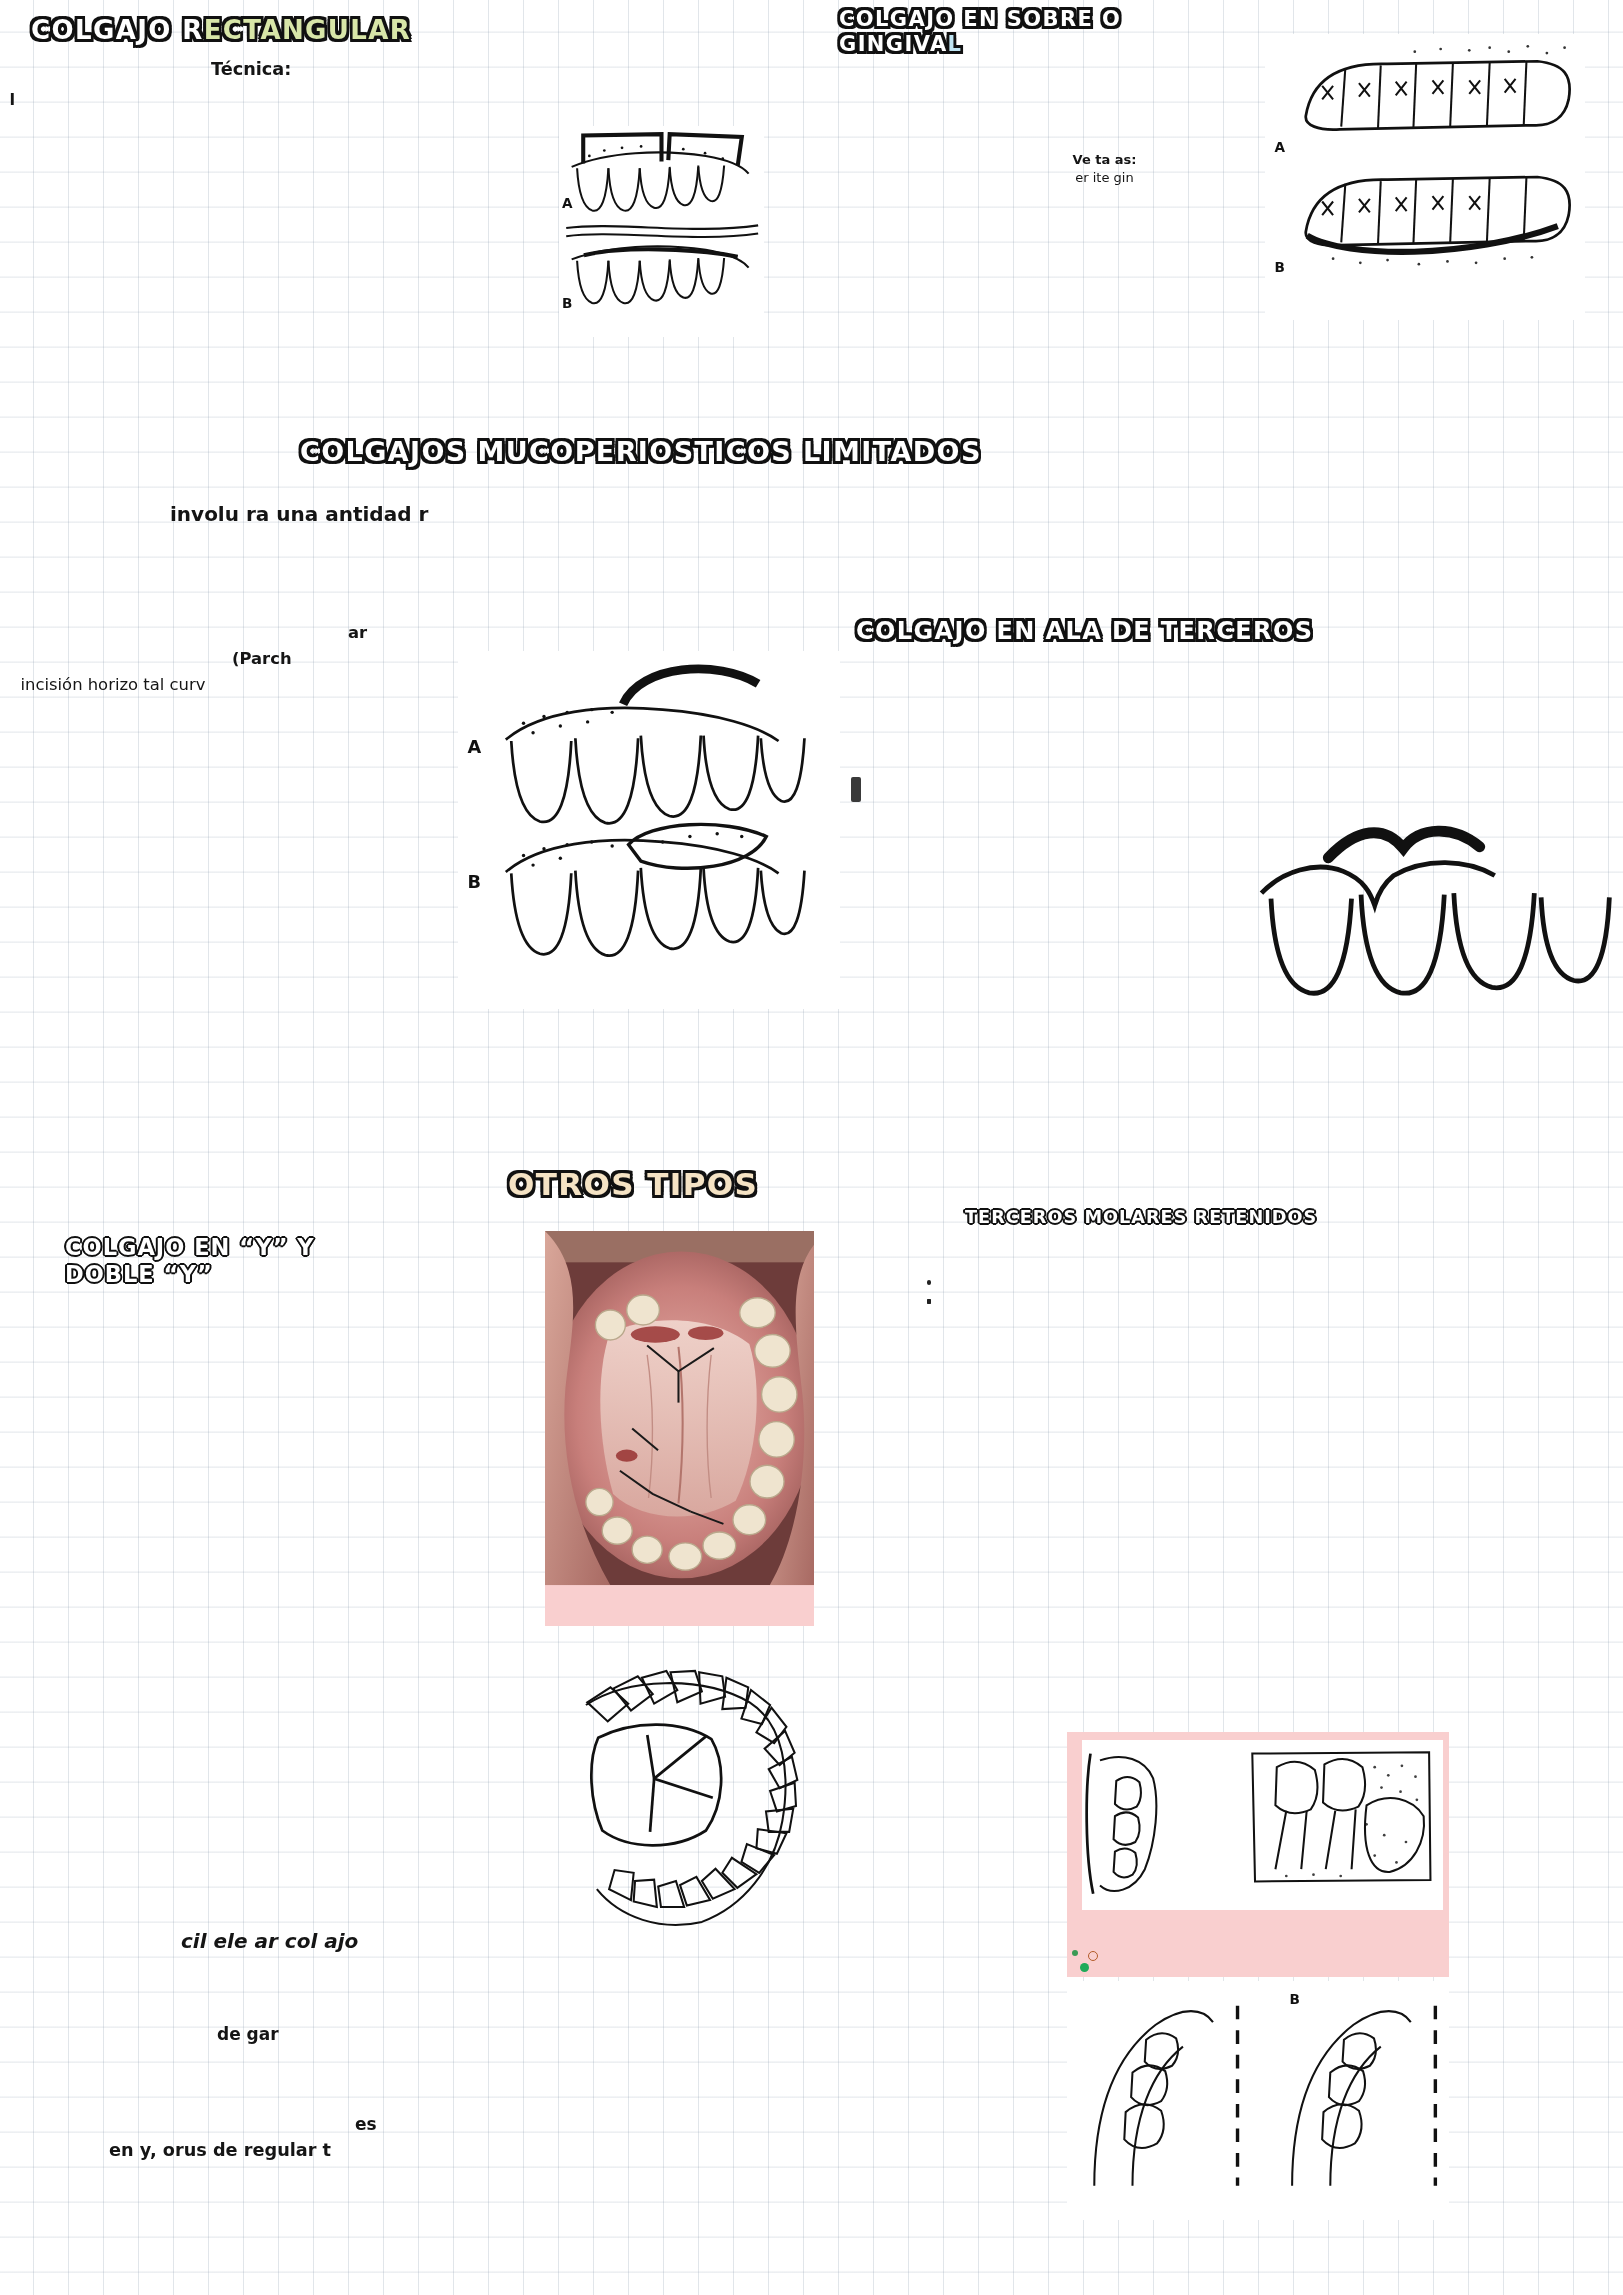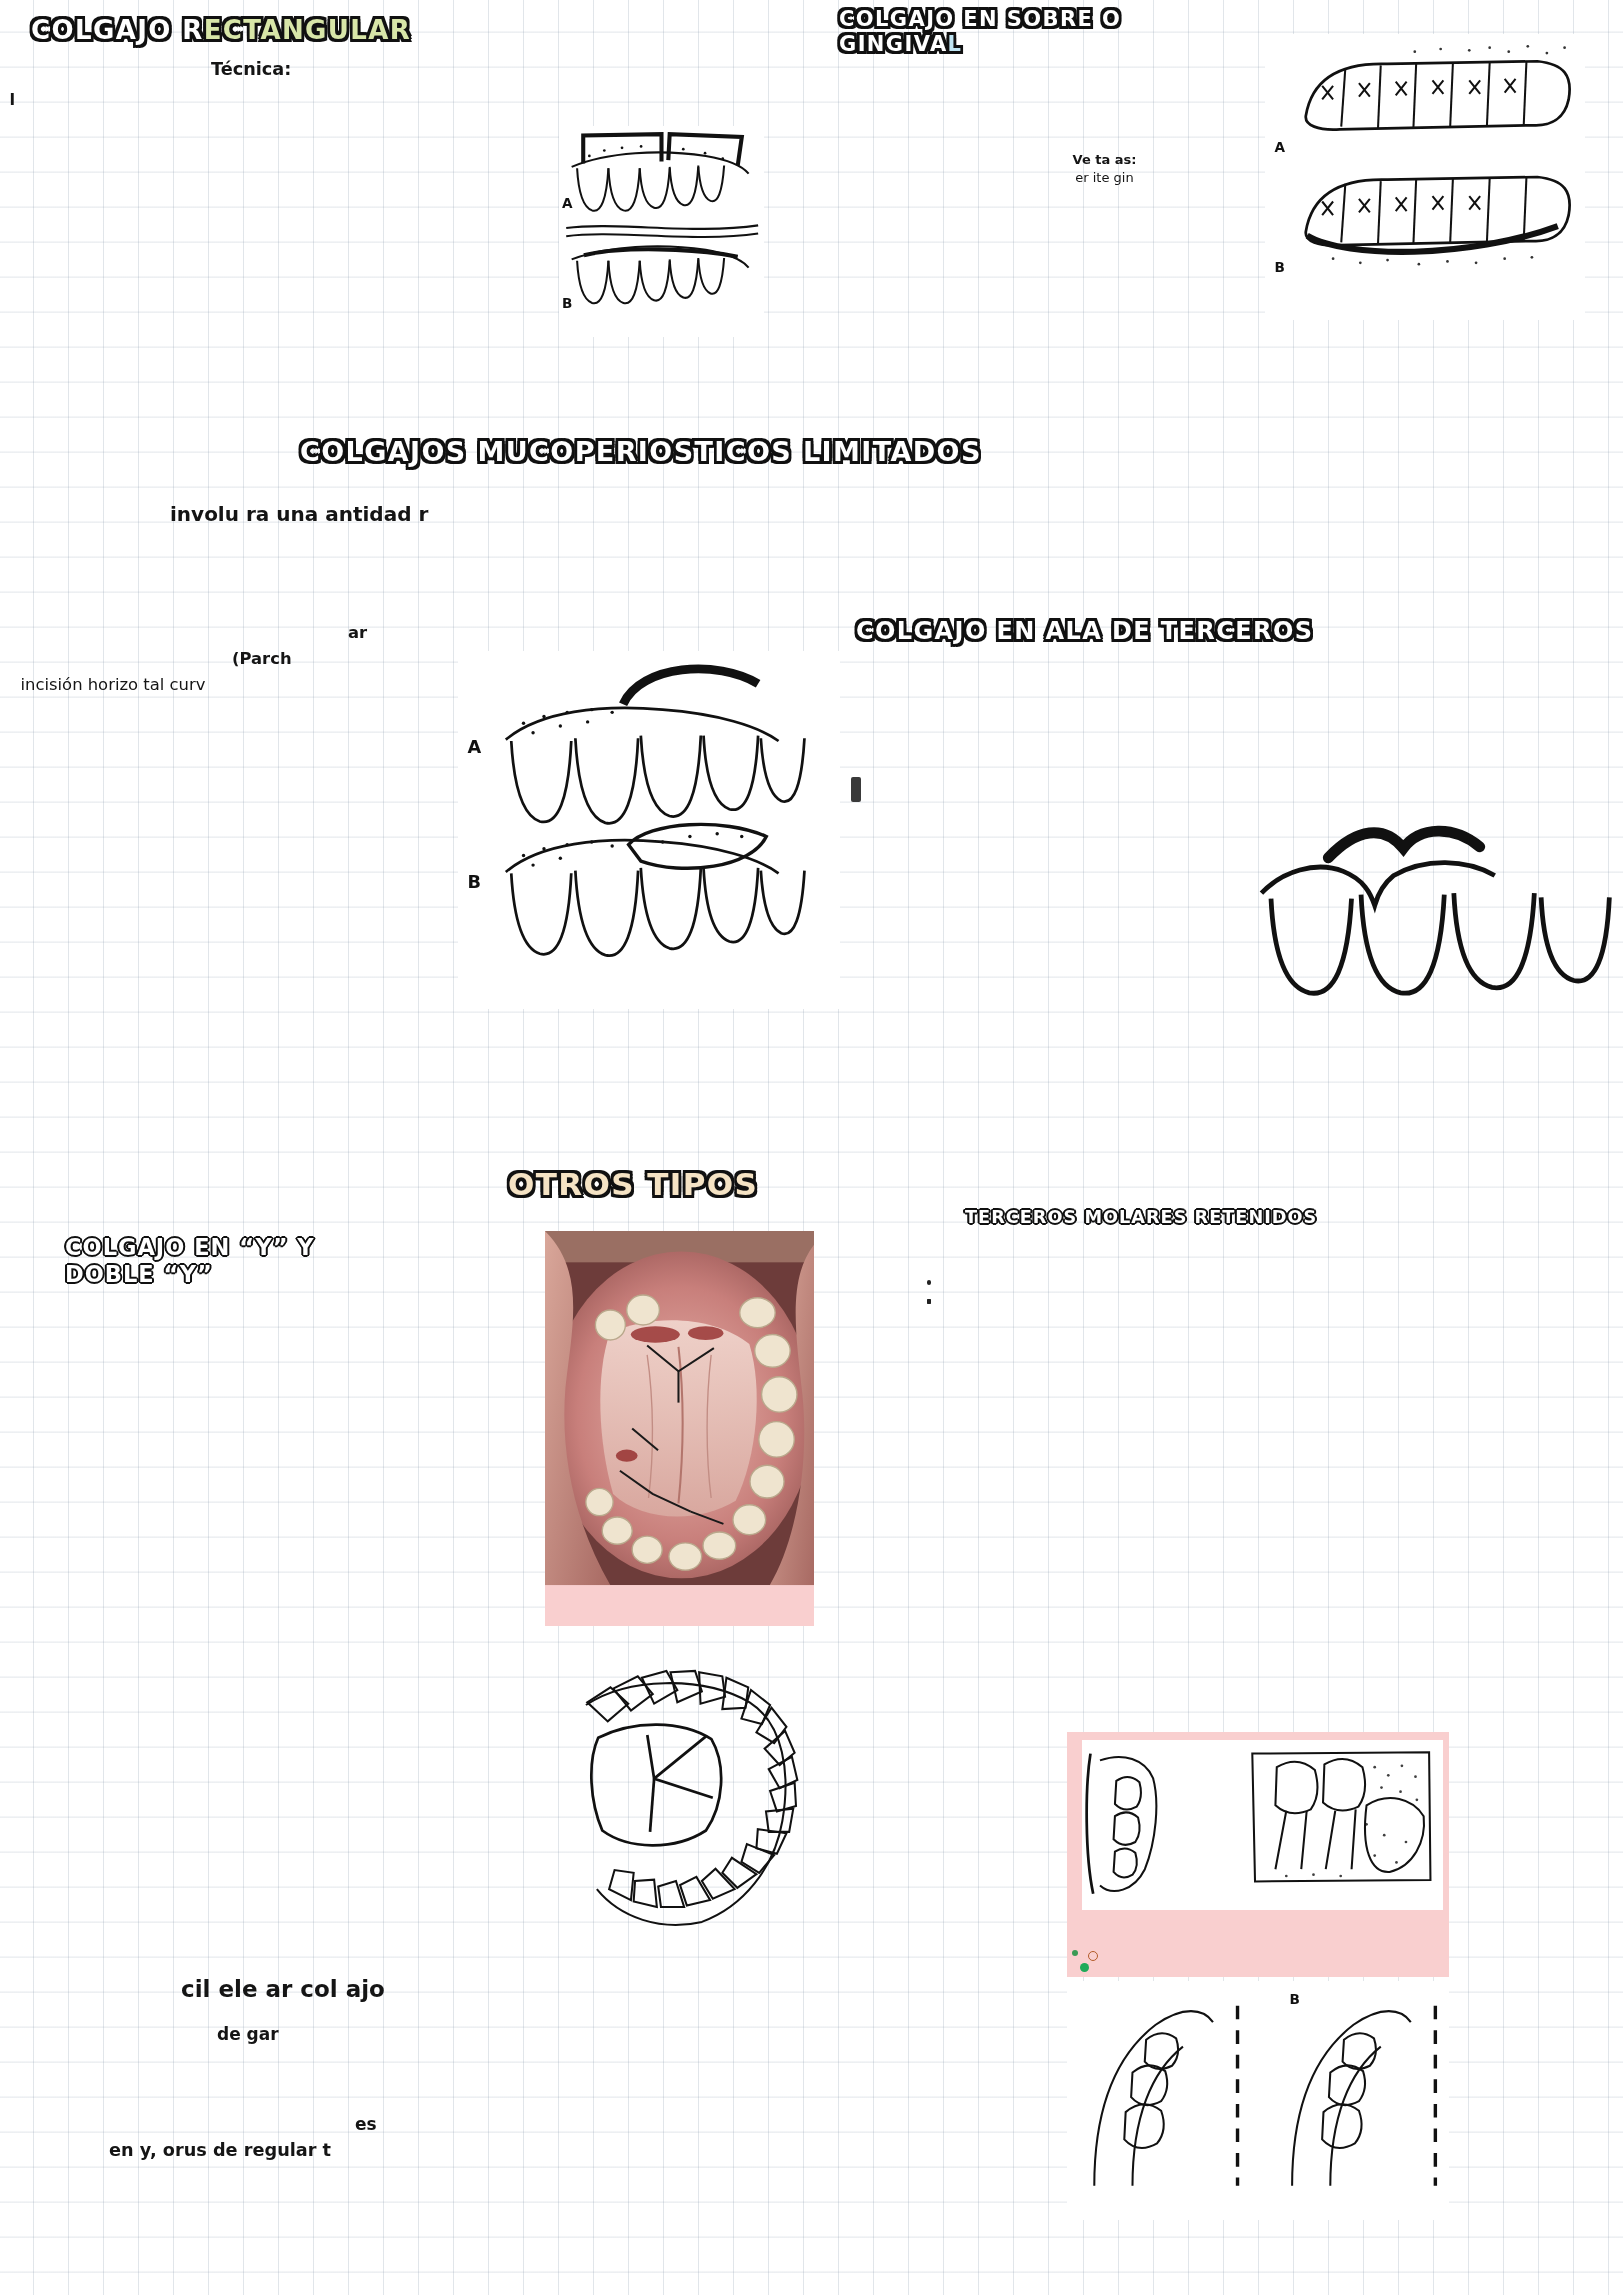--- a/index.html
+++ b/index.html
@@ -419,21 +419,21 @@
 
         <path d="M78 108 C130 82,200 82,244 110 C266 148,262 206,236 244 C190 274,122 272,84 244 C66 202,62 144,78 108 Z" stroke-width="4"></path>
 
         <path d="M150 104 L160 168 L236 106" stroke-width="4"></path>
         <path d="M160 168 L154 246" stroke-width="4"></path>
         <path d="M160 168 L246 196" stroke-width="4"></path>
       </g>
     </svg>
   </div>
 
-  <div class="abs body-text" style="left:181px; top:1974px; font-size:23px;">cil ele  ar col  ajo</div>
+  <div class="abs body-text" style="left:181px; top:1928px; font-size:20px;font-style:italic;">cil ele  ar col  ajo</div>
   <div class="abs body-text" style="left:217px; top:2023px; font-size:17px;">de  gar</div>
   <div class="abs body-text" style="left:355px; top:2113px; font-size:17px;">es</div>
   <div class="abs body-text" style="left:109px; top:2139px; font-size:17.7px;text-align:center;">en y,  orus de regular t</div>
 
   <div class="abs" style="left:1067px; top:1732px; width:382px; height:245px; background:#f9cfcf;">
     <div style="position:absolute; left:15px; top:8.2px; width:361px; height:170px; background:#ffffff;">
       <svg viewBox="0 0 530 250" width="361" height="170">
         <g fill="none" stroke="#111" stroke-width="3">
 
           <path d="M26 30 C60 18,92 28,104 56 C114 92,108 150,92 190 C76 222,44 230,26 214"></path>

